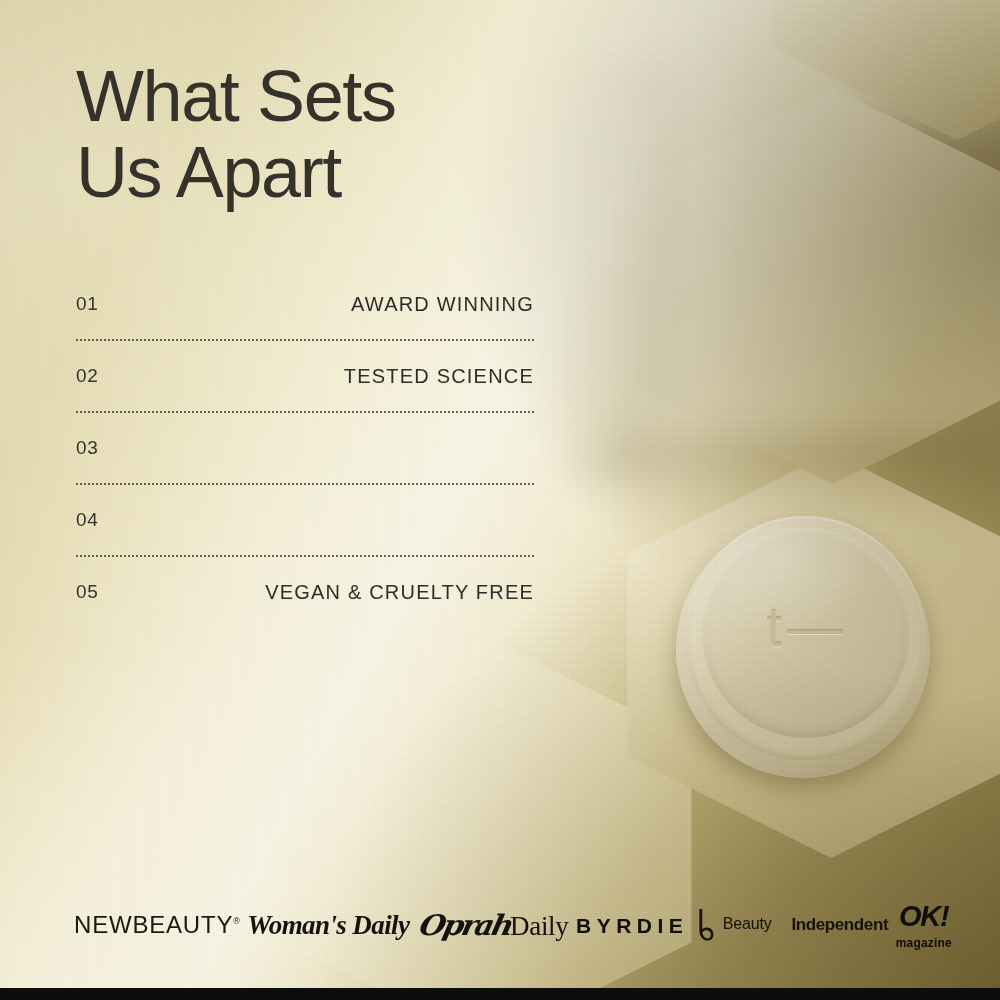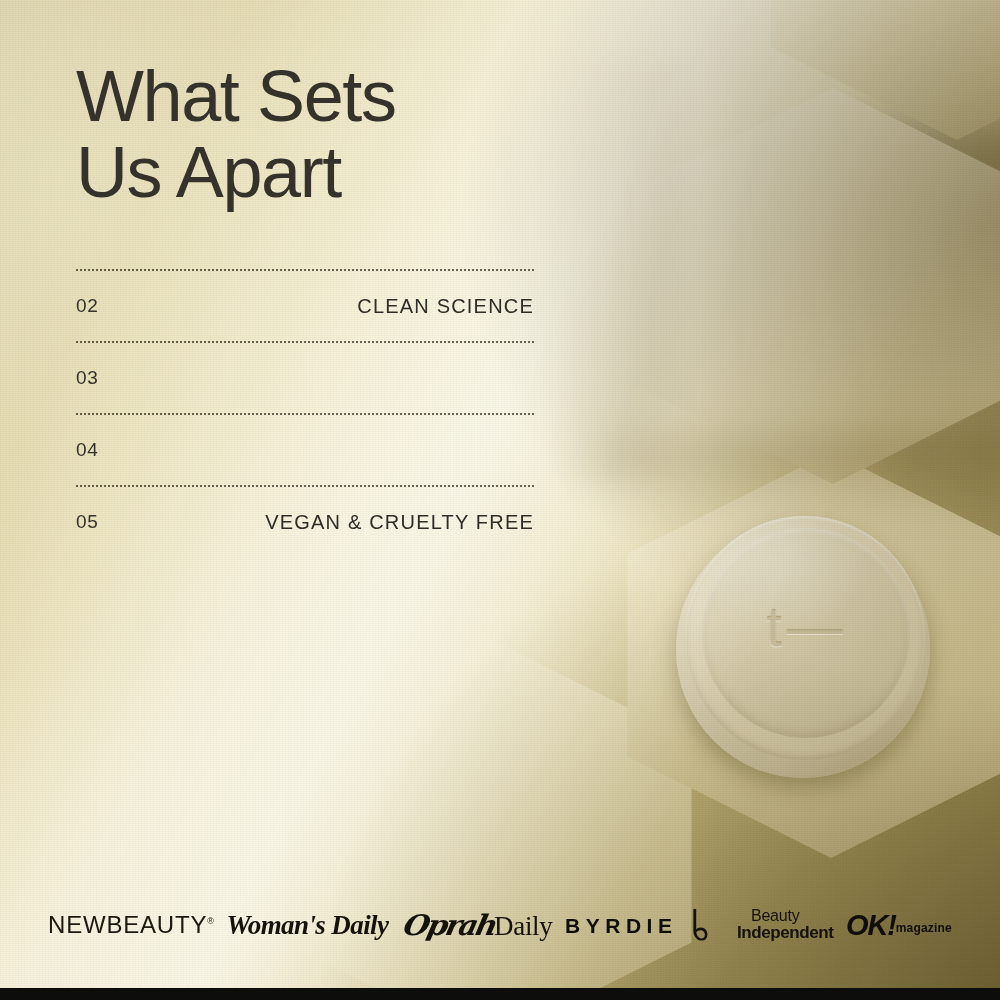--- a/index.html
+++ b/index.html
@@ -302,20 +302,21 @@
     justify-content: center;
     line-height: 1;
   }
 
   .lg-newbeauty {
     font-size: 24px;
     font-weight: 400;
     letter-spacing: 0.8px;
     position: relative;
     color: #1b1910;
+    margin-left: 26px;
   }
   .lg-newbeauty .reg {
     font-size: 9px;
     vertical-align: super;
     letter-spacing: 0;
   }
 
   .lg-womansworld {
     font-family: "Liberation Serif", serif;
     font-style: italic;
@@ -360,40 +361,40 @@
     align-items: center;
     gap: 9px;
   }
   .lg-beautyind .mark {
     display: block;
     width: 18px;
     height: 34px;
   }
   .lg-beautyind .words {
     display: flex;
-    flex-direction: column;
+    flex-direction: row;
     line-height: 1.02;
-    align-items: center;
   }
   .lg-beautyind .w1 {
     font-size: 16px;
     font-weight: 400;
     letter-spacing: -0.2px;
     color: #14120b;
   }
   .lg-beautyind .w2 {
     font-size: 17px;
     font-weight: 700;
     letter-spacing: -0.4px;
     color: #14120b;
     margin-left: 20px;
   }
 
   .lg-ok {
     display: flex;
+    flex-direction: column;
     align-items: center;
     line-height: 1;
   }
   .lg-ok .ok {
     font-size: 29px;
     font-weight: 700;
     font-style: italic;
     letter-spacing: -1.2px;
     color: #100e08;
   }
@@ -446,25 +447,29 @@
   <div class="bg-sweep"></div>
   <div class="bg-vignette"></div>
 
   <div class="content">
 
     <h1 class="headline">What Sets
 Us Apart</h1>
 
     <div class="spec-list">
 
+      <div class="spec-row">
+        <span class="num">01</span>
+        <span class="label">AWARD WINNING</span>
+      </div>
       <div class="spec-rule"></div>
 
       <div class="spec-row">
         <span class="num">02</span>
-        <span class="label">CLEAN SCIENCE</span>
+        <span class="label">TESTED SCIENCE</span>
       </div>
       <div class="spec-rule"></div>
 
       <div class="spec-row">
         <span class="num">03</span>
       </div>
       <div class="spec-rule"></div>
 
       <div class="spec-row">
         <span class="num">04</span>

